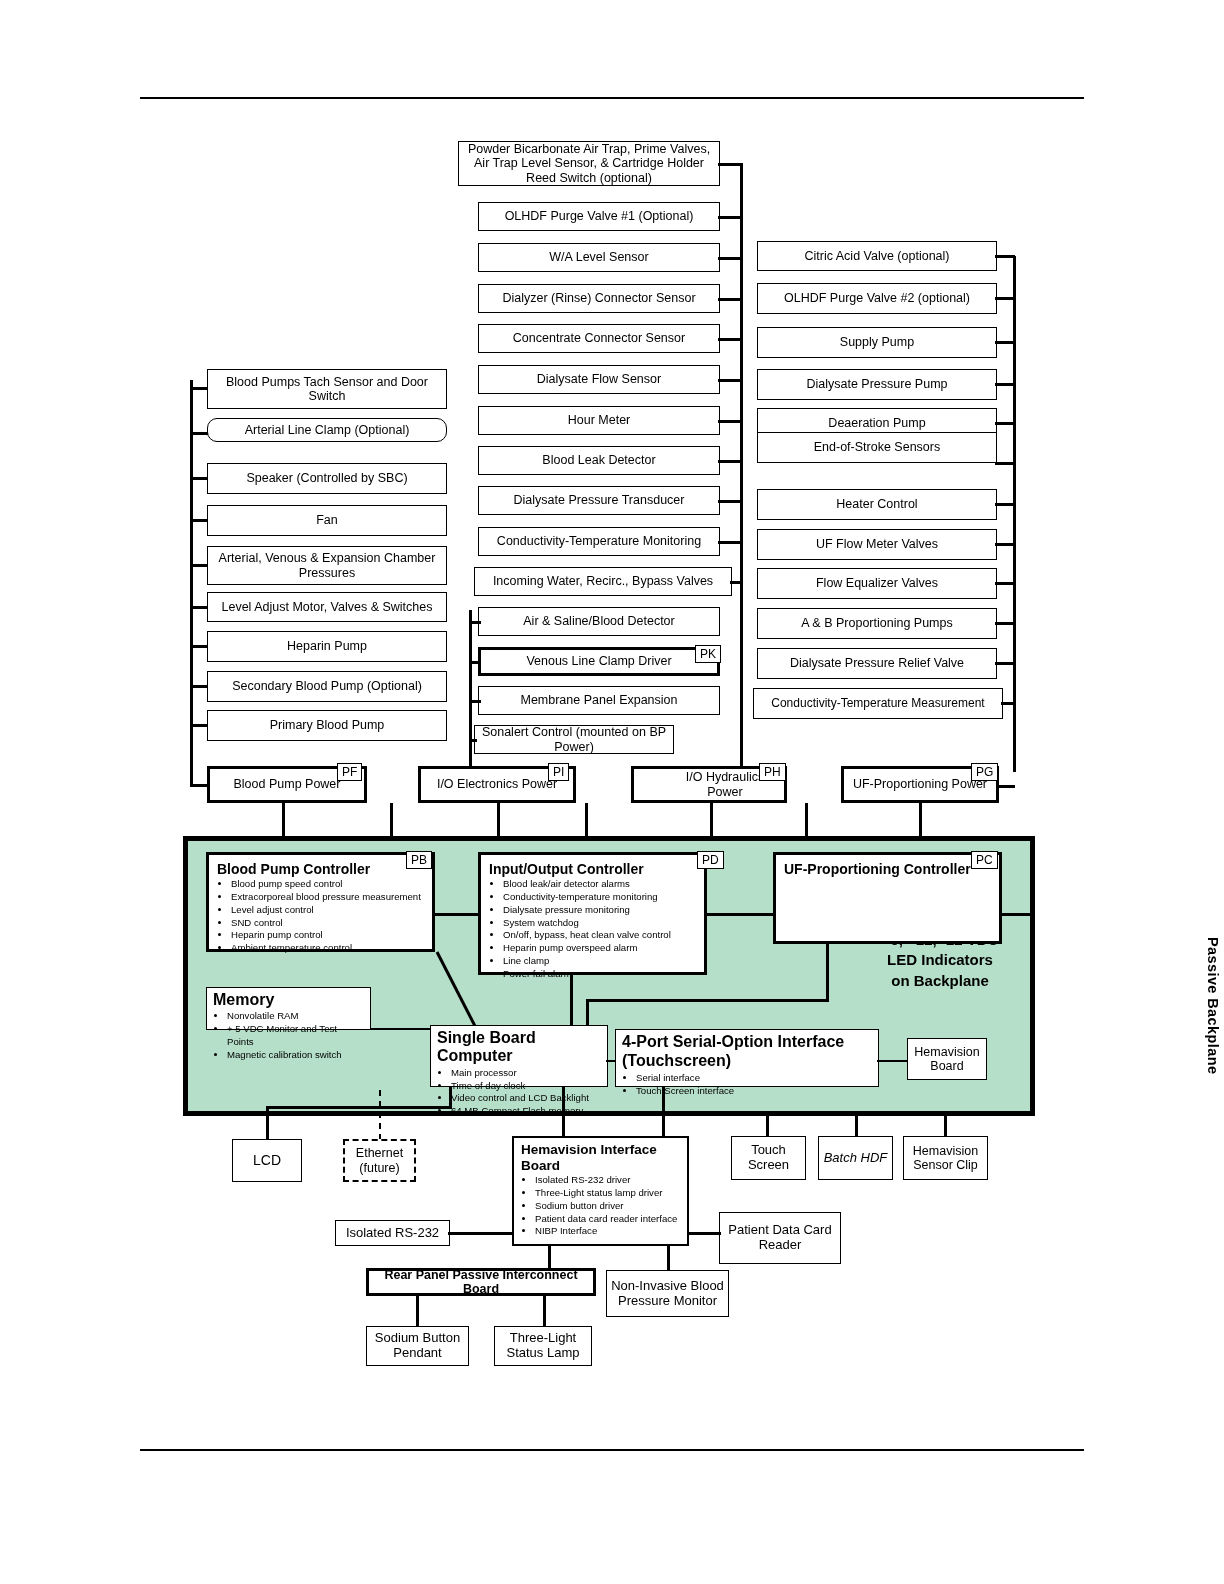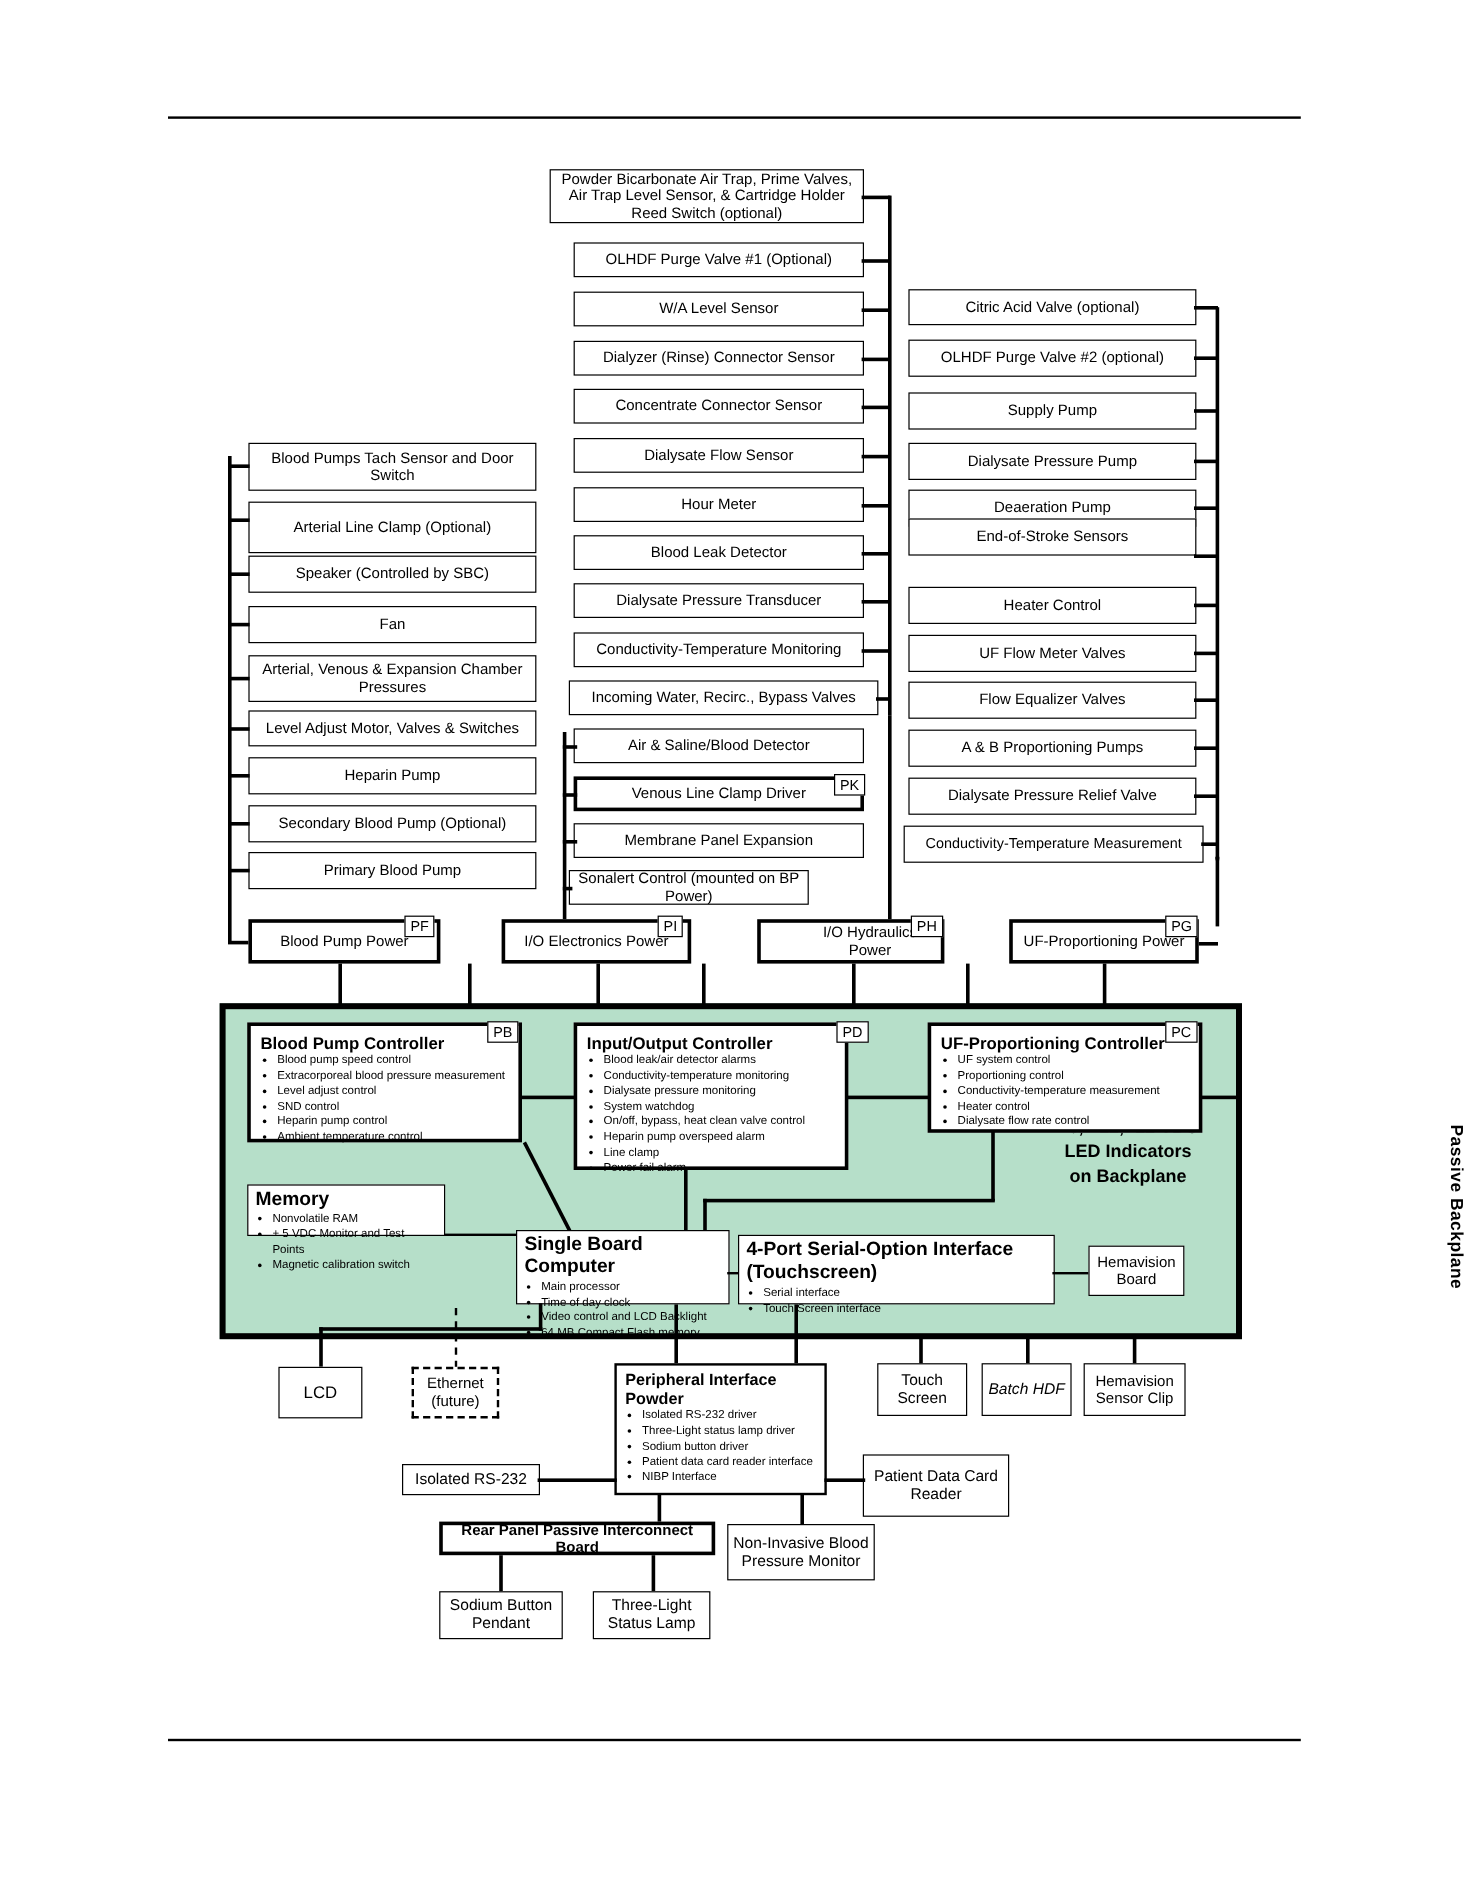--- a/index.html
+++ b/index.html
@@ -74,21 +74,21 @@
   <div class="ln lnH" style="left:1013px;top:714px;width:3px;"></div>
   <div class="ln lnV" style="left:1013px;top:714px;height:58px;"></div>
 
   <div class="ln lnV" style="left:190px;top:380px;height:406px;"></div>
 
   <div class="bx" style="left:207px;top:369px;width:240px;height:40px;">
     <span>Blood Pumps Tach Sensor and Door Switch</span>
     </div>
   <div class="ln lnH" style="left:190px;top:387px;width:18px;"></div>
 
-  <div class="bx" style="left:207px;top:418px;width:240px;height:43px;">
+  <div class="bx" style="left:207px;top:418px;width:240px;height:24px;border-radius:10px;">
     <span>Arterial Line Clamp (Optional)</span>
     </div>
   <div class="ln lnH" style="left:190px;top:432px;width:18px;"></div>
 
   <div class="bx" style="left:207px;top:463px;width:240px;height:31px;">
     <span>Speaker (Controlled by SBC)</span>
     </div>
   <div class="ln lnH" style="left:190px;top:477px;width:18px;"></div>
 
   <div class="bx" style="left:207px;top:505px;width:240px;height:31px;">
@@ -318,27 +318,20 @@
       <li>On/off, bypass, heat clean valve control</li>
       <li>Heparin pump overspeed alarm</li>
       <li>Line clamp</li>
       <li>Power fail alarm</li>
     </ul>
   </div>
   <div class="chip" style="left:697px;top:851px;">PD</div>
 
   <div class="card" style="left:773px;top:852px;width:229px;height:92px;">
     <h4>UF-Proportioning Controller</h4>
-    <ul>
-      <li>UF system control</li>
-      <li>Proportioning control</li>
-      <li>Conductivity-temperature measurement</li>
-      <li>Heater control</li>
-      <li>Dialysate flow rate control</li>
-    </ul>
   </div>
   <div class="chip" style="left:971px;top:851px;">PC</div>
 
   <div class="ln lnH" style="left:433px;top:913px;width:47px;"></div>
   <div class="ln lnH" style="left:705px;top:913px;width:70px;"></div>
   <div class="ln lnH" style="left:1000px;top:913px;width:32px;"></div>
 
   <svg style="position:absolute;left:0;top:0;width:1224px;height:1584px;pointer-events:none;">
     <line x1="437" y1="952" x2="476" y2="1028" stroke="#000" stroke-width="3"></line>
   </svg>
@@ -396,21 +389,21 @@
 
   <div class="dln" style="left:379px;top:1090px;height:50px;"></div>
   <div class="bx dashed" style="left:343px;top:1139px;width:73px;height:43px;flex-direction:column;font-size:12.5px;">
     <span>Ethernet (future)</span>
     </div>
 
   <div class="ln lnV" style="left:562px;top:1087px;height:52px;"></div>
   <div class="ln lnV" style="left:662px;top:1087px;height:52px;"></div>
 
   <div class="card thin" style="left:512px;top:1136px;width:177px;height:110px;padding:4px 7px;border-width:2px;">
-    <h4 style="font-size:13.5px;">Peripheral Interface Powder</h4>
+    <h4 style="font-size:13.5px;">Hemavision Interface Board</h4>
     <ul>
       <li>Isolated RS-232 driver</li>
       <li>Three-Light status lamp driver</li>
       <li>Sodium button driver</li>
       <li>Patient data card reader interface</li>
       <li>NIBP Interface</li>
     </ul>
   </div>
 
   <div class="ln lnV" style="left:766px;top:1114px;height:25px;"></div>

